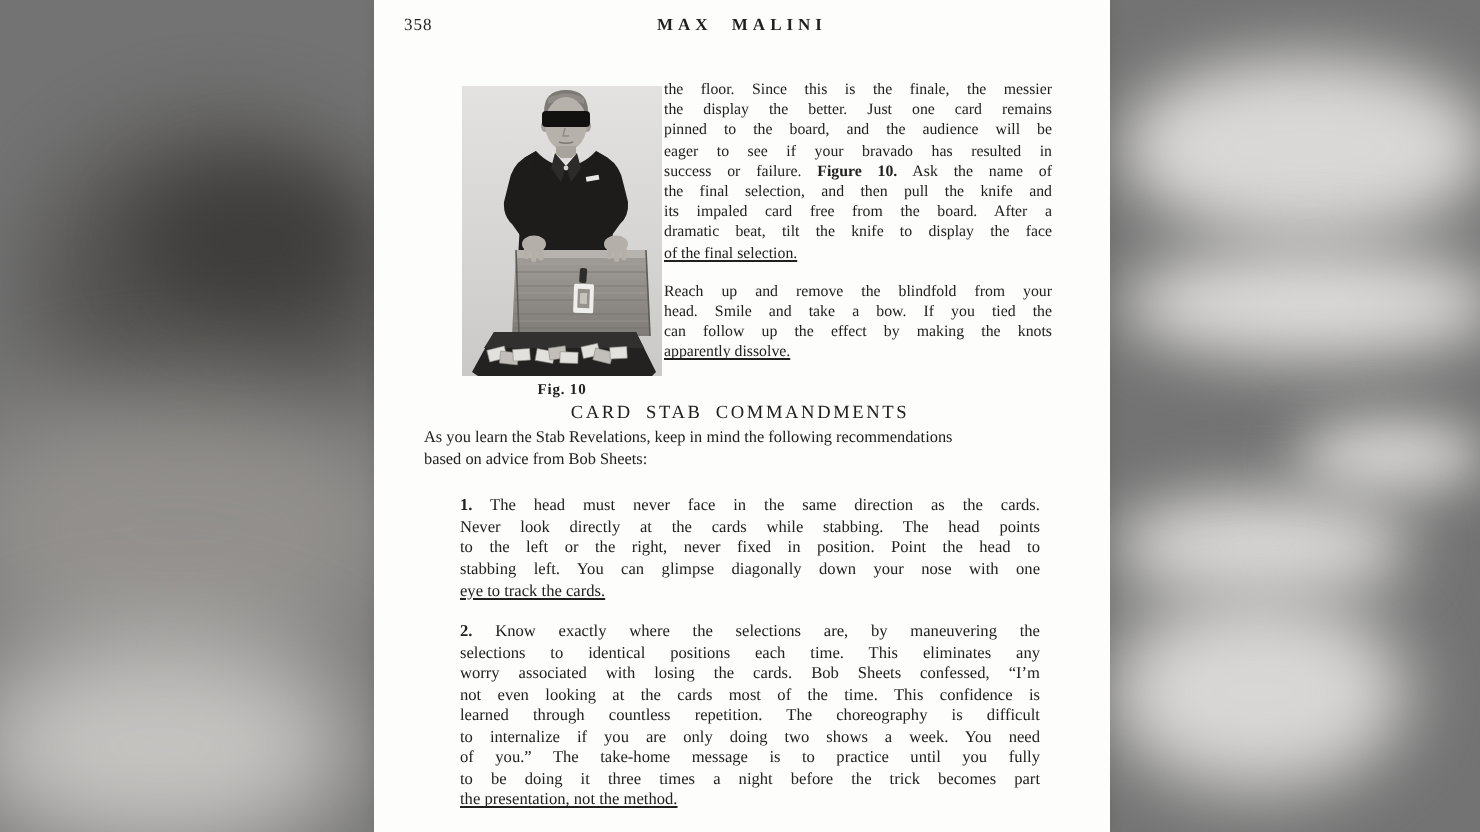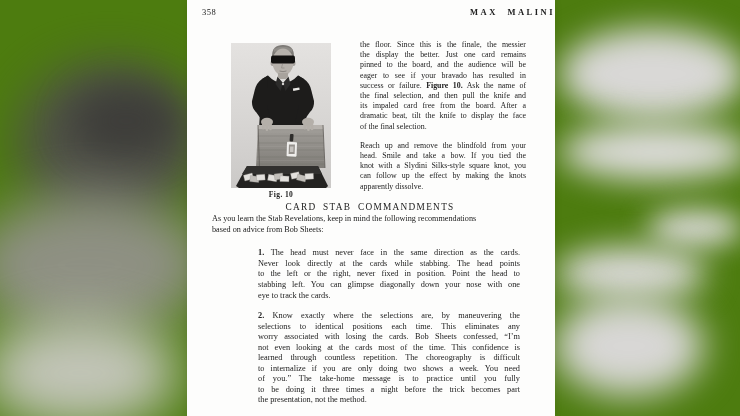--- a/index.html
+++ b/index.html
@@ -1,40 +1,40 @@
 <!DOCTYPE html>
 <html><head>
 <meta charset="utf-8">
 <style>
   html,body{margin:0;padding:0;background:#ffffff;}
-  .stage{position:relative;width:740px;height:416px;background:#4d7c0f;overflow:hidden;
+  .stage{position:relative;width:740px;height:416px;background:#737373;overflow:hidden;
          font-family:"Liberation Serif", serif;color:#212121;}
   .blob{position:absolute;border-radius:50%;}
   .b-l1{left:18px;top:62px;width:185px;height:160px;background:#504e4c;filter:blur(24px);opacity:.92;}
   .b-l0{left:70px;top:84px;width:112px;height:74px;background:#3b3a38;filter:blur(18px);opacity:.85;}
   .b-l2{left:-30px;top:195px;width:240px;height:140px;background:#969390;filter:blur(26px);opacity:.9;}
   .b-l3{left:-20px;top:318px;width:200px;height:110px;background:#cfcdca;filter:blur(26px);opacity:.9;}
   .b-r1{left:560px;top:28px;width:185px;height:92px;background:#d9d8d6;filter:blur(16px);}
   .b-r2{left:560px;top:124px;width:190px;height:56px;background:#dddcda;filter:blur(16px);}
   .b-r3{left:648px;top:210px;width:95px;height:36px;background:#dcdbd9;filter:blur(14px);}
   .b-r4{left:556px;top:247px;width:150px;height:52px;background:#dbdad8;filter:blur(16px);}
   .b-r5{left:554px;top:296px;width:150px;height:100px;background:#d8d7d5;filter:blur(18px);}
 
   .page{position:absolute;left:187px;top:0;width:368px;height:416px;background:#fdfdfc;
         box-shadow:0 0 8px rgba(0,0,0,0.08);}
   .pgnum{position:absolute;left:15px;top:7px;font-size:8.5px;letter-spacing:.5px;}
-  .booktitle{position:absolute;left:0;top:7px;width:100%;text-align:right;font-size:8.5px;
+  .booktitle{position:absolute;left:0;top:7px;width:100%;text-align:center;font-size:8.5px;
              font-weight:bold;letter-spacing:2.5px;word-spacing:5px;}
   .photo{position:absolute;left:44px;top:43px;width:100px;height:145px;}
   .figcap{position:absolute;left:44px;top:190px;width:100px;text-align:center;font-size:7.5px;
           font-weight:bold;letter-spacing:.4px;}
   .colright{position:absolute;left:145px;top:40px;width:194px;font-size:7.9px;line-height:10.2px;}
   .para2{margin-top:9px;}
-  .jl{text-align:justify;text-align-last:justify;margin-left:28px;}
-  .jl.last{text-align-last:left;}
+  .jl{text-align:justify;text-align-last:justify;}
+  .jl.last{text-align-last:left;text-decoration:underline;}
   .heading{position:absolute;left:25px;top:202px;width:316px;text-align:center;font-weight:normal;
            font-size:9.3px;letter-spacing:1.3px;word-spacing:3px;}
   .intro{position:absolute;left:25px;top:214px;width:316px;font-size:8.2px;line-height:10.6px;}
   .item{position:absolute;left:43px;width:290px;font-size:8.3px;}
   .item1{top:248px;line-height:10.7px;}
   .item2{top:311px;line-height:10.55px;}
   .b{font-weight:bold;}
 </style>
 </head>
 <body>
@@ -151,21 +151,20 @@
         <div class="jl">eager to see if your bravado has resulted in</div>
         <div class="jl"><span>success or failure.</span> <span class="b">Figure 10.</span> <span>Ask the name of</span></div>
         <div class="jl">the final selection, and then pull the knife and</div>
         <div class="jl">its impaled card free from the board. After a</div>
         <div class="jl">dramatic beat, tilt the knife to display the face</div>
         <div class="jl last">of the final selection.</div>
       </div>
       <div class="para2">
         <div class="jl">Reach up and remove the blindfold from your</div>
         <div class="jl">head. Smile and take a bow. If you tied the</div>
-        <div class="jl">knot with a Slydini Silks-style square knot, you</div>
         <div class="jl">can follow up the effect by making the knots</div>
         <div class="jl last">apparently dissolve.</div>
       </div>
     </div>
 
     <div class="heading">CARD STAB COMMANDMENTS</div>
 
     <div class="intro">
       <div>As you learn the Stab Revelations, keep in mind the following recommendations</div>
       <div>based on advice from Bob Sheets:</div>

